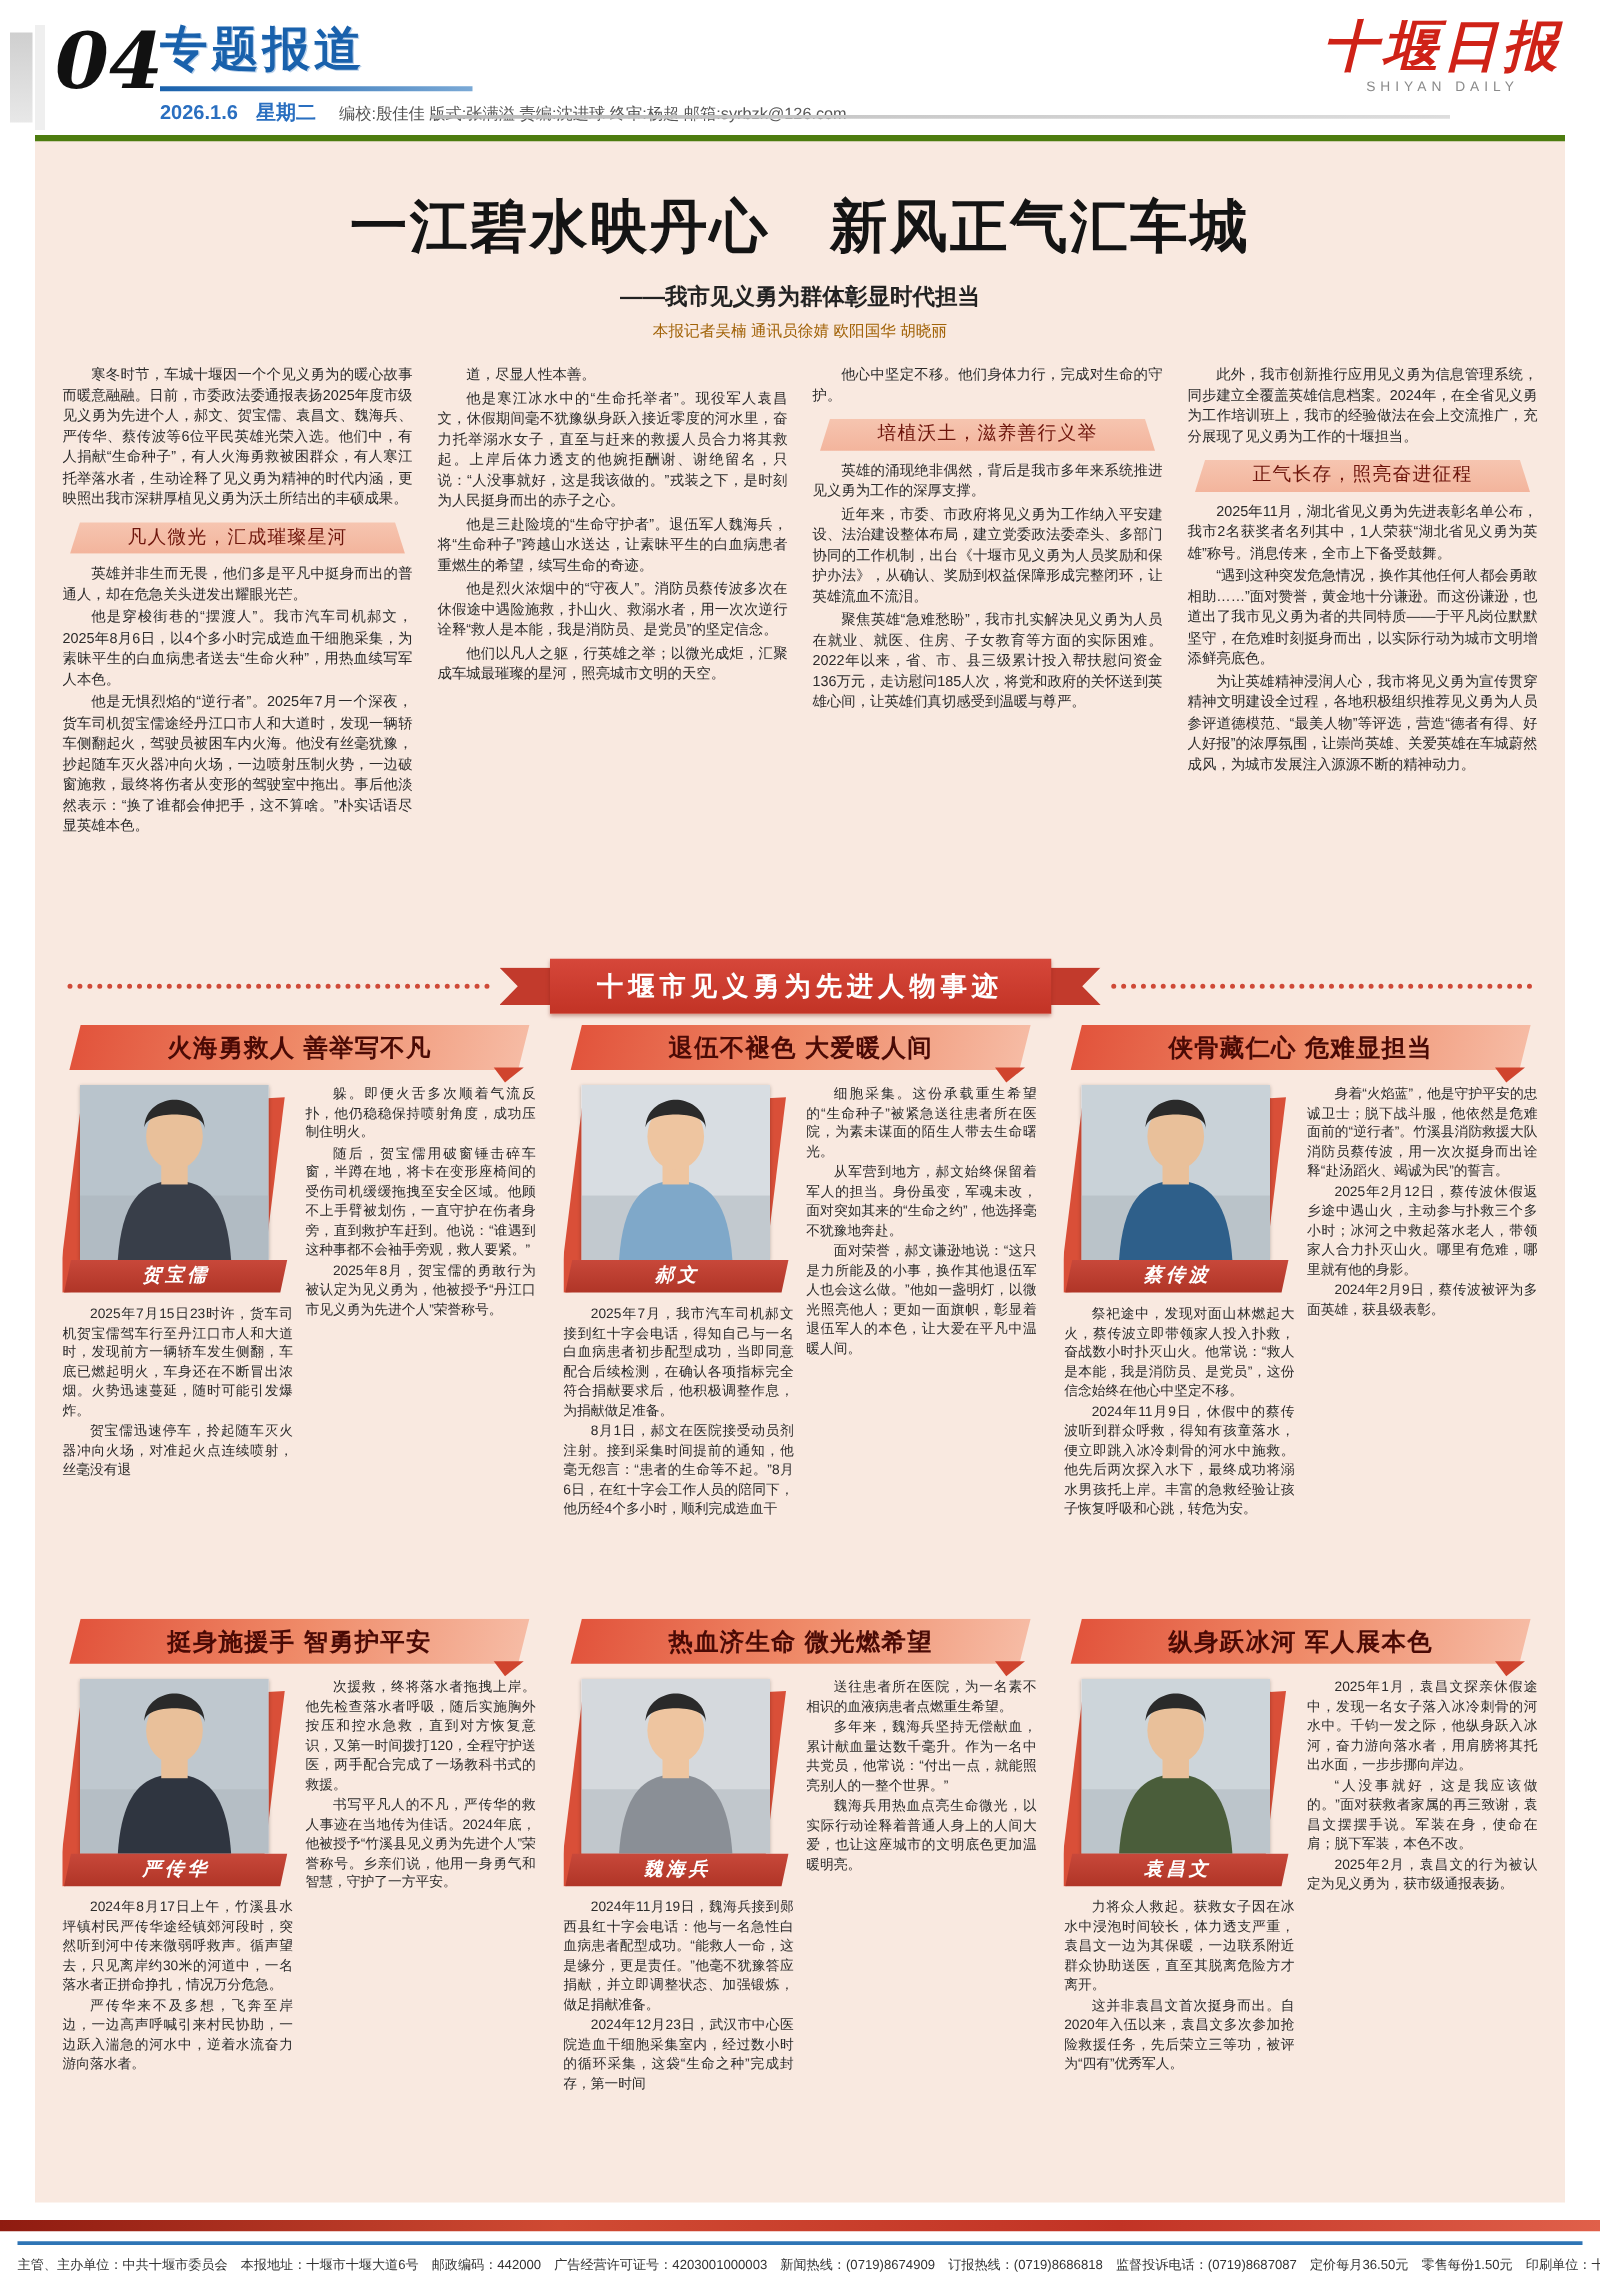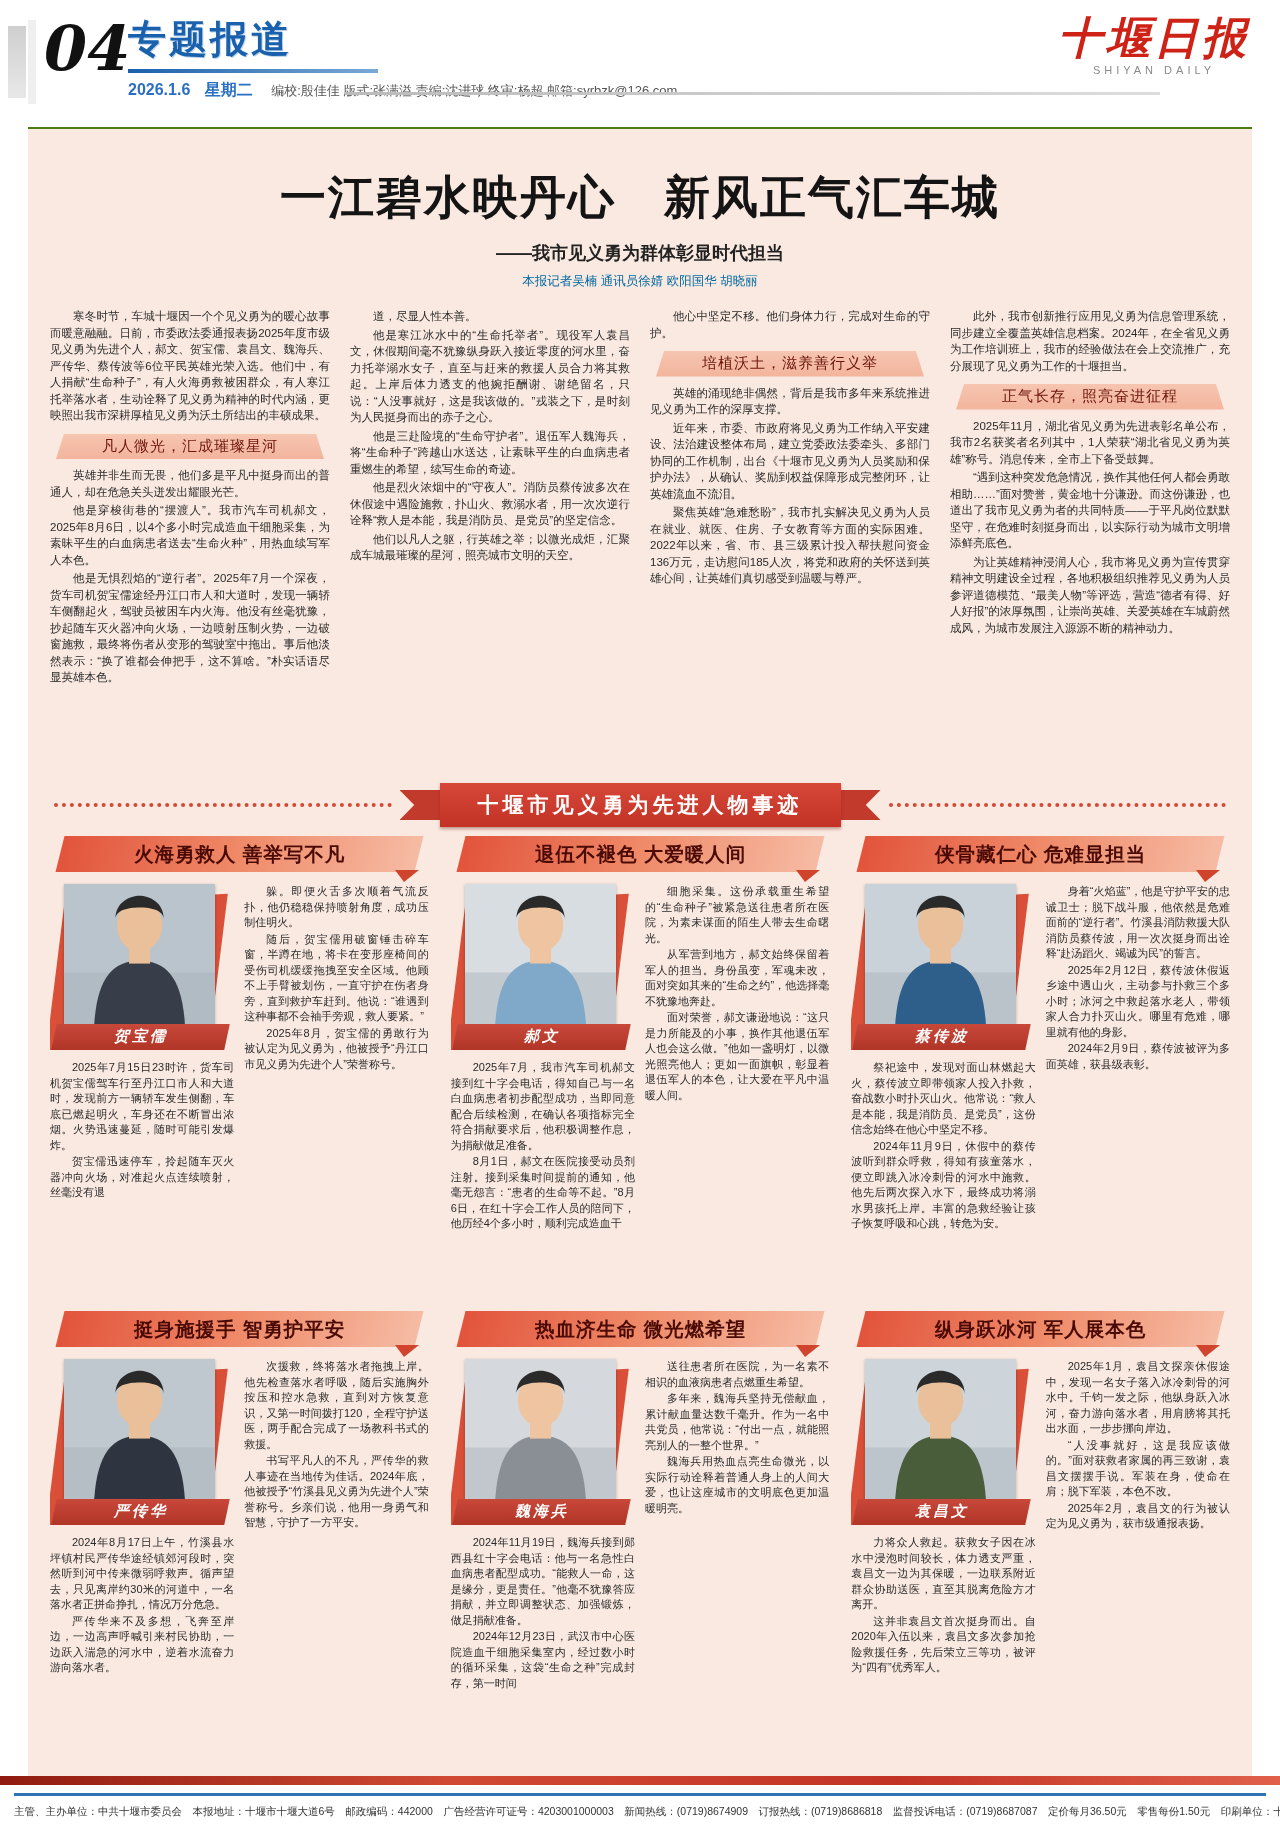--- a/index.html
+++ b/index.html
@@ -25,28 +25,28 @@
   .dateline { margin-top:7px; font-size:16px; color:#2a6fc0; font-weight:bold; }
   .staffline { display:inline-block; margin-left:14px; font-size:13px; color:#555; font-weight:normal; }
   .masthead { position:absolute; right:30px; top:16px; text-align:center; }
   .masthead-cn { font-family:"DejaVu Serif", serif; font-weight:bold; font-style:italic;
     font-size:44px; color:#cf2217; letter-spacing:4px; line-height:1; }
   .masthead-en { font-size:11px; color:#8a8a8a; letter-spacing:4px; margin-top:4px; }
   .gray-rule { position:absolute; top:92px; left:345px; width:815px; height:3px;
     background:linear-gradient(90deg,#bbb,#ddd); }
 
   
-  .frame { position:absolute; left:28px; top:127px; width:1224px; height:1654px;
-    background:#f9e9e0; border-top:2px solid #4d7c0f; padding:16px 22px 0 22px; }
+  .frame { position:absolute; left:28px; top:108px; width:1224px; height:1654px;
+    background:#f9e9e0; border-top:5px solid #4d7c0f; padding:16px 22px 0 22px; }
 
   
   .headline { text-align:center; font-size:46px; font-weight:bold; color:#141414;
     letter-spacing:2px; margin-top:22px; font-family:"Liberation Sans", sans-serif; }
   .subtitle { text-align:center; font-size:18px; font-weight:bold; color:#222; margin-top:12px; }
-  .byline { text-align:center; font-size:12.5px; color:#0369a1; margin-top:8px; }
+  .byline { text-align:center; font-size:12.5px; color:#a16207; margin-top:8px; }
 
   
   .columns { display:flex; gap:20px; margin-top:18px; height:462px; overflow:hidden; }
   .acol { flex:1 1 0; font-size:11.5px; line-height:16.5px; text-align:justify; color:#2b2b2b; }
   .para { text-indent:2em; margin-bottom:2px; }
   .subhead { margin:10px 6px 8px 6px; text-align:center; position:relative;
     background:linear-gradient(180deg,#f6c5b0,#f3b49c);
     box-shadow:0 3px 0 rgba(196,90,60,.35); padding:4px 0;
     clip-path:polygon(3% 0,97% 0,100% 100%,0 100%); }
   .subhead-text { font-size:15px; font-weight:normal; color:#6d150c; letter-spacing:1px; }

